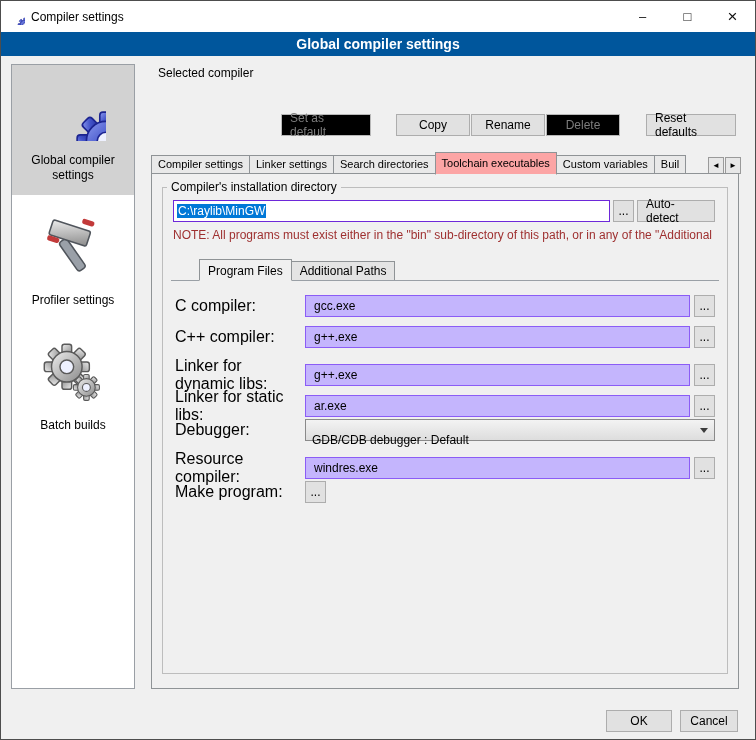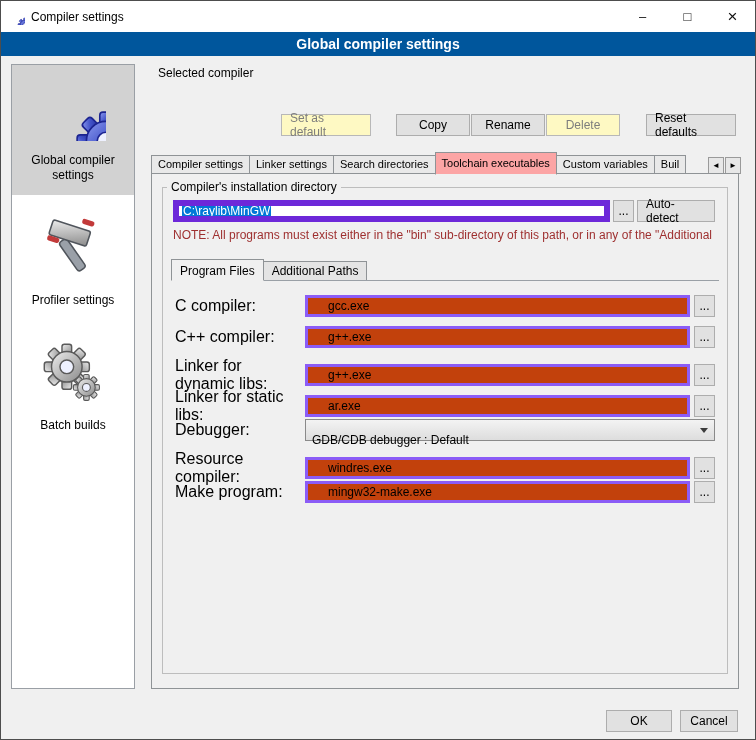--- a/index.html
+++ b/index.html
@@ -64,21 +64,21 @@
     width:0; height:0; flex:0 0 auto;
     border-left:4px solid transparent; border-right:4px solid transparent;
     border-top:5px solid #3c3c3c; margin-left:6px;
   }
 
   .btn {
     background:#e1e1e1; border:1px solid #adadad; color:#000;
     height:22px; display:inline-flex; align-items:center; justify-content:center;
     font-family:"Liberation Sans",sans-serif; font-size:12px; padding:0 8px; cursor:default;
   }
-  .btn.disabled { background:#fef9c3; border-color:#b8b8b8; color:#7d7d7d; }
+  .btn.disabled { background:#000000; border-color:#b8b8b8; color:#7d7d7d; }
 
   .btn-row { position:absolute; left:12px; top:51px; width:578px; display:flex; }
   .b-setdef { width:90px; margin-left:123px; }
   .b-copy   { width:74px; margin-left:25px; }
   .b-rename { width:74px; margin-left:1px; }
   .b-delete { width:74px; margin-left:1px; }
   .b-reset  { width:90px; margin-left:auto; }
 
   
   .tabstrip {
@@ -111,57 +111,57 @@
 
   
   fieldset.group {
     margin:6px 10px; border:1px solid #bdbdbd; height:494px;
     padding:0; position:relative;
   }
   fieldset.group legend { font-size:12px; padding:0 4px; margin-left:4px; }
 
   .dir-row { display:flex; gap:3px; margin:6px 12px 0 10px; height:22px; }
   .dir-input {
-    flex:1; background:#fff; border:6px solid #6d28d9;
+    flex:1; background:#fff; border:1px solid #6d28d9;
     display:flex; align-items:center; padding:0 3px; overflow:hidden; white-space:nowrap;
   }
   .dir-input .selection { background:#0078d7; color:#fff; padding:0 1px; }
   .btn-sm { width:21px; padding:0; flex:0 0 auto; }
   .b-autodetect { width:78px; flex:0 0 auto; }
 
   .note {
     margin:6px 10px 0 10px; color:#9e2f2f;
     white-space:nowrap; overflow:hidden;
   }
 
   
   .inner-tabs {
     display:flex; align-items:flex-end;
     margin:16px 8px 0 8px; height:23px; border-bottom:1px solid #9aa0a6;
   }
   .itab {
     flex:0 0 auto; background:#e4e4e4; border:1px solid #8f9396; border-bottom:none;
-    height:19px; padding:2px 8px; font-size:12px; cursor:default;
+    height:19px; padding:2px 8px; font-size:12px; cursor:default;margin-left:28px;
   }
   .itab + .itab { margin-left:-1px; }
   .itab.active {
     background:#f0f0f0; height:22px; padding-top:4px;
     position:relative; z-index:2; margin-bottom:-1px; border-bottom:1px solid #f0f0f0;
   }
 
   
   .fields { padding:14px 12px 0 12px; }
   .frow {
     display:grid; grid-template-columns:126px 1fr 21px; column-gap:4px;
     align-items:center; height:22px; margin-bottom:9px;
   }
   .frow label { font-size:16px; }
   .frow input {
-    width:100%; height:22px; border:3px solid #8b5cf6; background:#c2410c;
-    font-family:"Liberation Sans",sans-serif; font-size:12px; padding:0 20px;
+    width:100%; height:22px; border:1px solid #8b5cf6; background:#c4b5fd;
+    font-family:"Liberation Sans",sans-serif; font-size:12px; padding:0 8px;
   }
   .fcombo {
     grid-column:2 / 4; height:22px;
     background:linear-gradient(#f3f3f3,#dddddd); border:1px solid #8a8a8a;
     display:flex; align-items:center; padding:0 6px; cursor:default;
   }
   .fcombo .combo-text { flex:1; overflow:hidden; white-space:nowrap;margin-top:19px; }
 
   
   .footer { position:absolute; right:17px; bottom:7px; display:flex; gap:8px; }
@@ -325,21 +325,20 @@
           </div>
 
           <div class="frow">
             <label>Resource compiler:</label>
             <input type="text" value="windres.exe" style="">
             <div class="btn btn-sm">...</div>
           </div>
 
           <div class="frow">
             <label>Make program:</label>
-            <input type="text" value="mingw32-make.exe" style="">
             <div class="btn btn-sm">...</div>
           </div>
 
         </div>
       </fieldset>
     </div>
   </div>
 
   <div class="footer">
     <div class="btn b-ok">OK</div>

